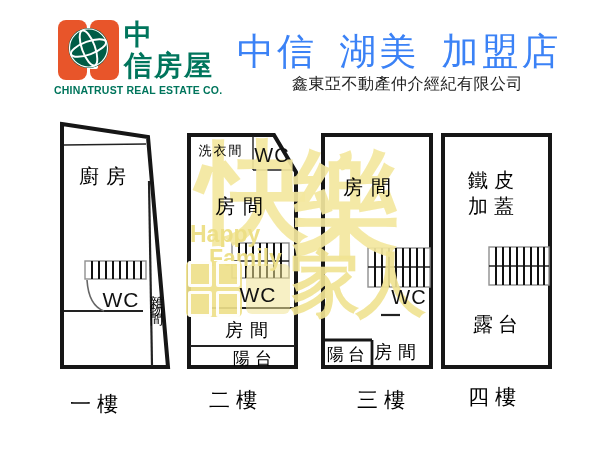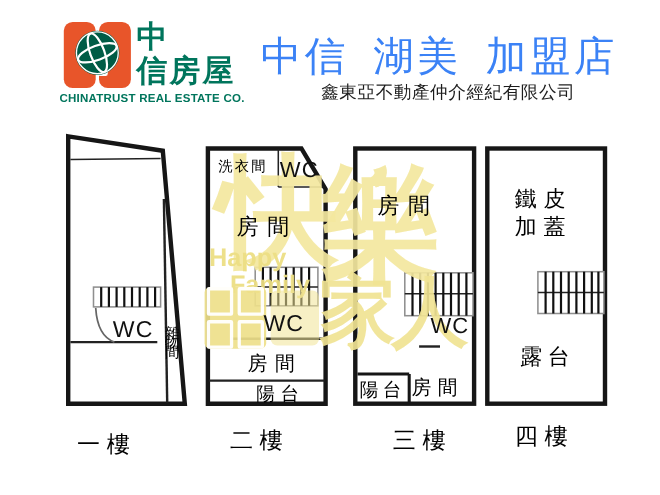--- a/index.html
+++ b/index.html
@@ -165,20 +165,21 @@
     <div class="wm-seal">
         <i></i>
         <i></i>
         <i></i>
         <i></i>
       </div>
     <div class="wm-blob"></div>
     <span class="wm-jiaren">家人</span>
   </div>
 
+  <div class="lbl" style="left:66px;top:163px;width:80px;font-size:20px;letter-spacing:7px;">廚房</div>
   <div class="lbl wc" style="left:98px;top:288px;width:46px;font-size:21px;">WC</div>
   <div class="lbl v-lbl" style="left:147px;top:285px;font-size:13px;">雜物間</div>
   <div class="lbl floor-name" style="left:57px;top:390px;width:80px;">一樓</div>
 
   <div class="lbl" style="left:190px;top:142px;width:62px;font-size:13px;letter-spacing:2px;">洗衣間</div>
   <div class="lbl wc" style="left:250px;top:144px;width:44px;font-size:20px;">WC</div>
   <div class="lbl" style="left:203px;top:193px;width:80px;font-size:20px;letter-spacing:8px;">房間</div>
   <div class="lbl wc" style="left:235px;top:283px;width:46px;font-size:21px;">WC</div>
   <div class="lbl" style="left:210px;top:318px;width:80px;font-size:18px;letter-spacing:7px;">房間</div>
   <div class="lbl" style="left:217px;top:347px;width:76px;font-size:17px;letter-spacing:5px;">陽台</div>

